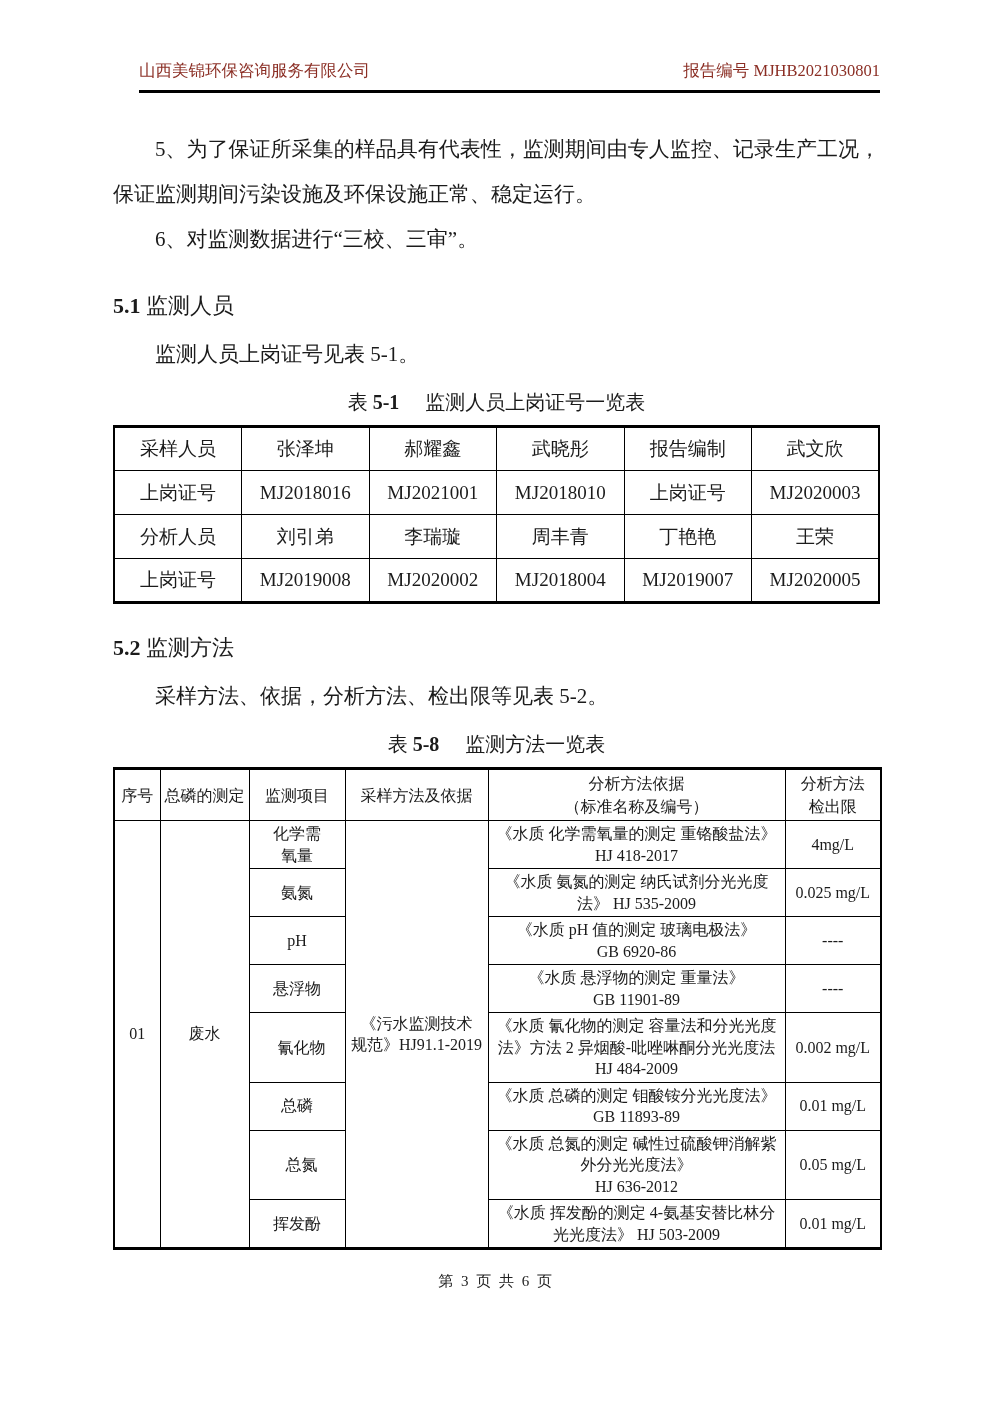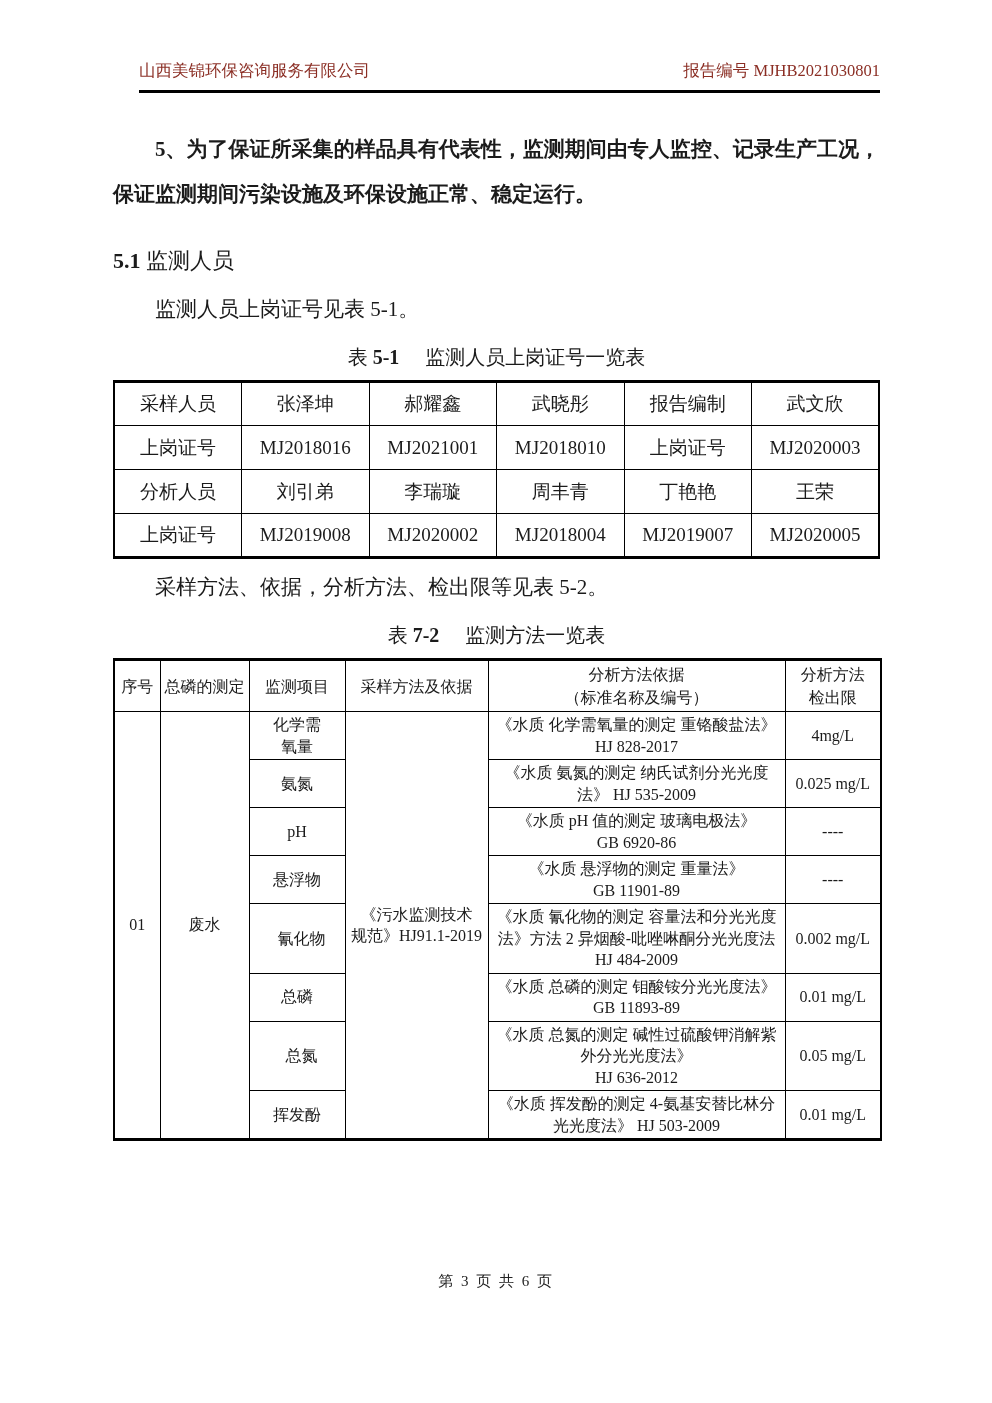--- a/index.html
+++ b/index.html
@@ -22,21 +22,21 @@
     color: var(--accent, #8b2e24);
     margin-left: 26px;
   }
 
   
   .body-para {
     font-size: 21px; line-height: 45px;
     text-align: justify;
   }
   .indent { text-indent: 2em; }
-  .p5 { margin-top: 34px; font-weight: bold; }
+  .p5 { margin-top: 34px; }
 
   h2.sec {
     font-size: 22px; font-weight: normal;
     margin-top: 24px; line-height: 40px;
   }
   h2.sec .sec-no { font-weight: bold; }
 
   .intro { margin-top: 6px; }
 
   .caption {
@@ -81,20 +81,21 @@
 <body>
 
 <div class="page">
 
   <div class="doc-header">
     <span>山西美锦环保咨询服务有限公司</span>
     <span>报告编号 MJHB2021030801</span>
   </div>
 
   <p class="body-para indent p5">5、为了保证所采集的样品具有代表性，监测期间由专人监控、记录生产工况，保证监测期间污染设施及环保设施正常、稳定运行。</p>
+  <p class="body-para indent">6、对监测数据进行“三校、三审”。</p>
 
   <h2 class="sec"><span class="sec-no">5.1</span> <span>监测人员</span></h2>
 
   <p class="body-para indent intro">监测人员上岗证号见表 5-1。</p>
 
   <div class="caption"><span class="cap-label">表</span><span class="cap-no">5-1</span><span>监测人员上岗证号一览表</span></div>
 
   <table class="t1">
     <tbody>
       <tr>
@@ -125,24 +126,25 @@
         <td>上岗证号</td>
         <td>MJ2019008</td>
         <td>MJ2020002</td>
         <td>MJ2018004</td>
         <td>MJ2019007</td>
         <td>MJ2020005</td>
       </tr>
     </tbody>
   </table>
 
+  <h2 class="sec"><span class="sec-no">5.2</span> <span>监测方法</span></h2>
 
   <p class="body-para indent intro">采样方法、依据，分析方法、检出限等见表 5-2。</p>
 
-  <div class="caption"><span class="cap-label">表</span><span class="cap-no">7-2</span><span>监测方法一览表</span></div>
+  <div class="caption"><span class="cap-label">表</span><span class="cap-no">5-8</span><span>监测方法一览表</span></div>
 
   <table class="t2">
     <colgroup>
       <col style="width:46px">
         <col style="width:89px">
         <col style="width:96px">
       <col style="width:143px">
         <col style="width:297px">
         <col style="width:96px">
     </colgroup>
@@ -157,21 +159,21 @@
         <th>分析方法
 检出限</th>
       </tr>
       <tr>
         <td rowspan="8">01</td>
         <td rowspan="8">废水</td>
         <td class="row2">化学需
 氧量</td>
         <td rowspan="8">《污水监测技术
 规范》HJ91.1-2019</td>
-        <td>《水质 化学需氧量的测定 重铬酸盐法》HJ 828-2017</td>
+        <td>《水质 化学需氧量的测定 重铬酸盐法》HJ 418-2017</td>
         <td>4mg/L</td>
       </tr>
       <tr>
         <td class="row2">氨氮</td>
         <td>《水质 氨氮的测定 纳氏试剂分光光度法》  HJ 535-2009</td>
         <td>0.025 mg/L</td>
       </tr>
       <tr>
         <td class="row2">pH</td>
         <td>《水质 pH 值的测定 玻璃电极法》

